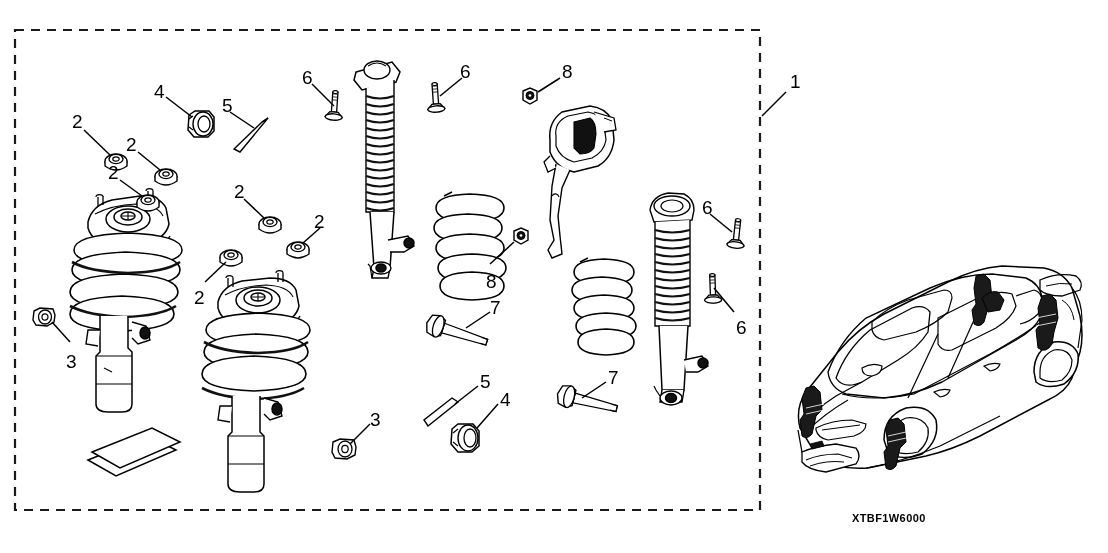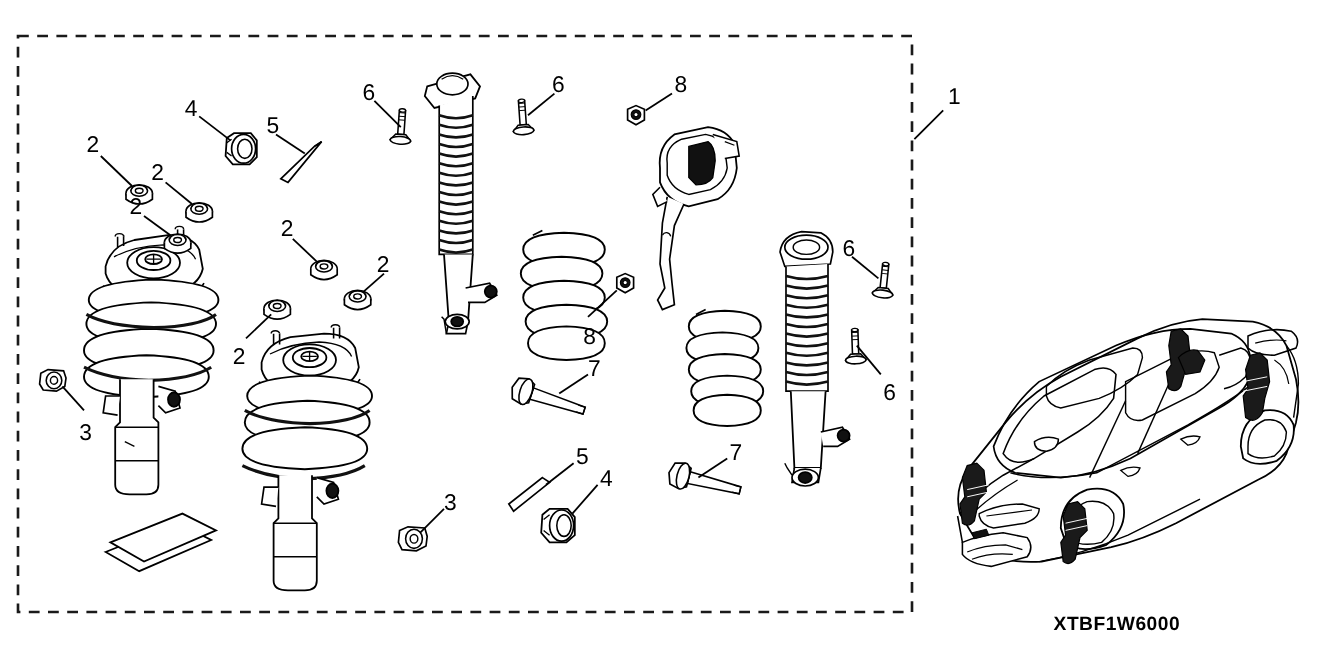--- a/index.html
+++ b/index.html
@@ -33,26 +33,25 @@
     font-size: 19px;
     font-weight: 400;
     line-height: 1;
     color: #000;
     white-space: nowrap;
     user-select: none;
   }
   .partcode {
     position: absolute;
     font-family: "Liberation Sans", sans-serif;
-    font-size: 16px;
+    font-size: 11px;
     font-weight: 700;
     letter-spacing: 0.4px;
     color: #000;
     white-space: nowrap;
-    margin-left: 26px;
   }
 </style>
 </head>
 <body>
 
 <div id="stage">
 
   <svg class="layer" viewBox="0 0 1108 553">
     <defs>
       <g id="flangenut">

